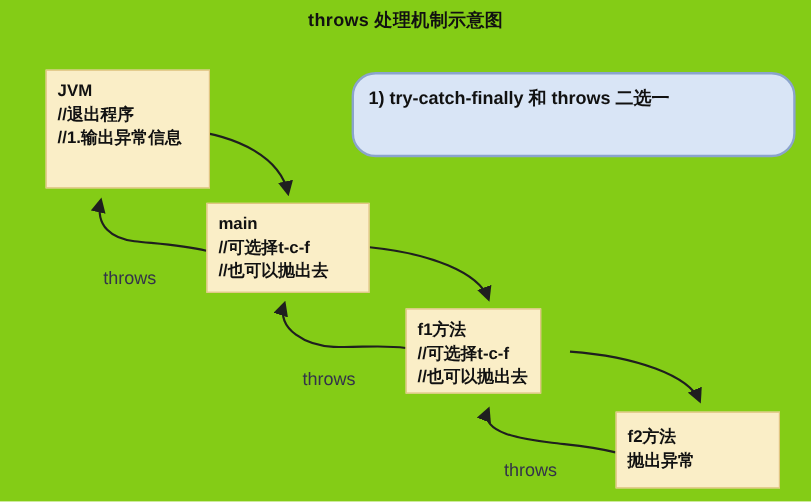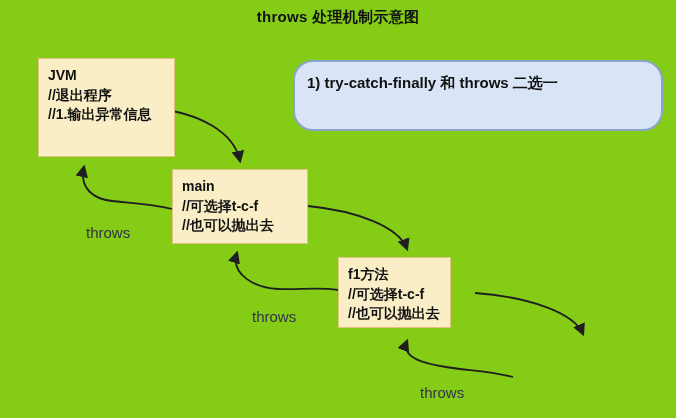--- a/index.html
+++ b/index.html
@@ -109,18 +109,22 @@
     <div>//可选择t-c-f</div>
     <div>//也可以抛出去</div>
   </div>
 
   <div class="node node-f1">
     <div>f1方法</div>
     <div>//可选择t-c-f</div>
     <div>//也可以抛出去</div>
   </div>
 
+  <div class="node node-f2">
+    <div>f2方法</div>
+    <div>抛出异常</div>
+  </div>
 
   <span class="throws-label throws-1">throws</span>
   <span class="throws-label throws-2">throws</span>
   <span class="throws-label throws-3">throws</span>
 
 </div>
 
 </body></html>

